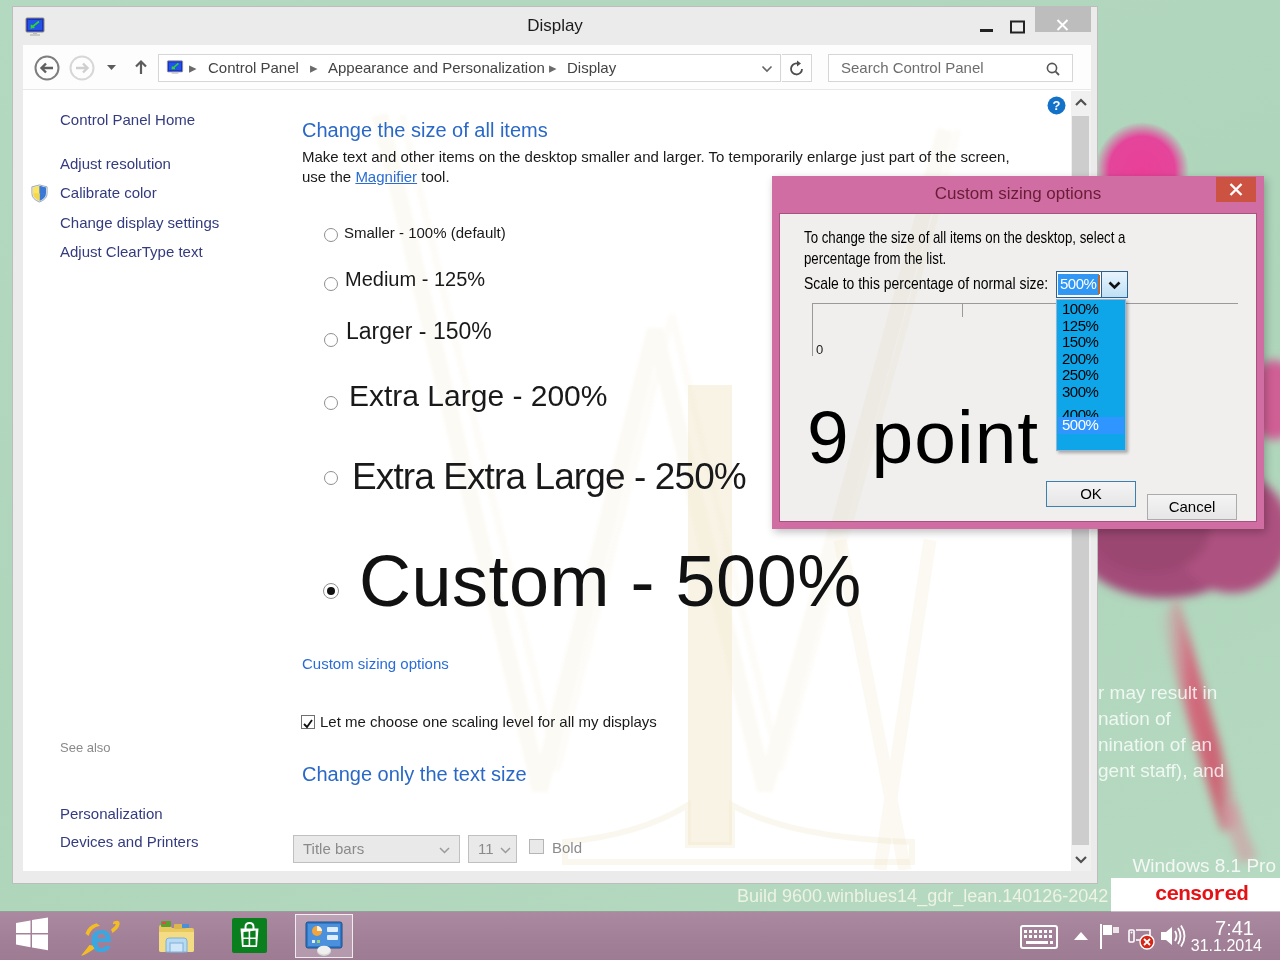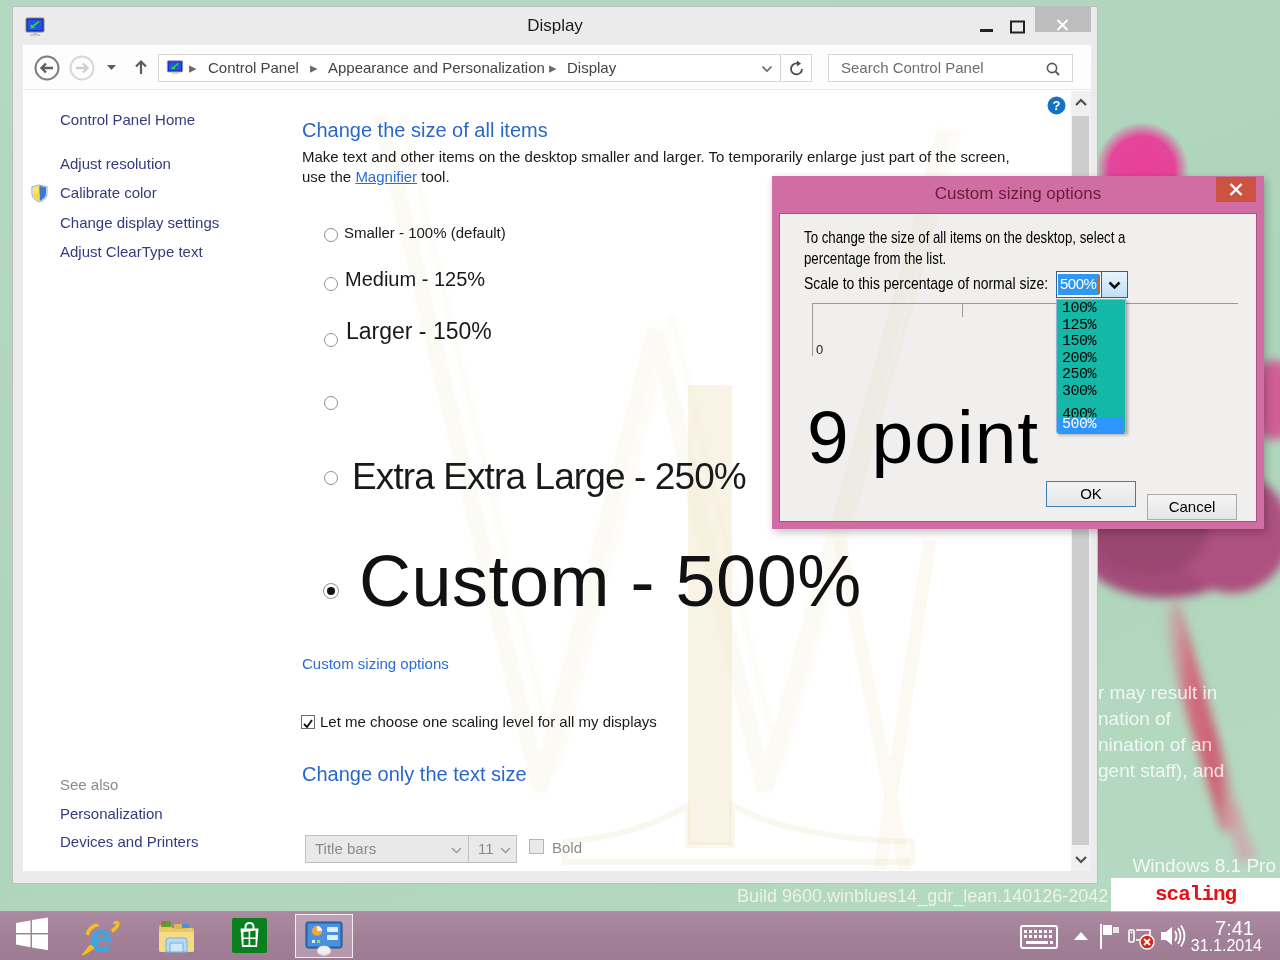--- a/index.html
+++ b/index.html
@@ -39,21 +39,21 @@
 .radio{width:14px;height:14px;border:1px solid #8f8f8f;border-radius:50%;background:#fff;}
 
 .sel{border:1px solid #c0c0c0;background:#e9e9e9;color:#8a8a8a;font-size:15px;}
 
 #dlg{left:772px;top:176px;width:492px;height:353px;background:#d06ea4;box-shadow:2px 3px 8px rgba(0,0,0,0.25);}
 #dlgtitle{left:0;top:0;width:100%;height:37px;color:#681c36;font-size:17px;text-align:center;}
 #dlgclose{left:444px;top:1px;width:40px;height:25px;background:#cc5241;}
 #dlgbody{left:7px;top:37px;width:478px;height:309px;background:#f0efed;border:1px solid #a8527f;}
 .btn{position:absolute;width:90px;height:26px;background:linear-gradient(180deg,#f4f4f4,#e6e6e6);font-size:15px;color:#000;text-align:center;line-height:24px;}
 
-#ddlist{left:276px;top:85px;width:70px;height:134px;background:#14b8a6;border:1px solid #94b6d4;box-shadow:2px 2px 3px rgba(0,0,0,0.3);font-family:Liberation Mono, monospace;}
+#ddlist{left:276px;top:85px;width:70px;height:152px;background:#0ea5e9;border:1px solid #94b6d4;box-shadow:2px 2px 3px rgba(0,0,0,0.3);}
 .dditem{position:absolute;left:1px;width:66px;height:16.6px;font-size:15px;color:#000;padding-left:4px;line-height:16px;letter-spacing:-0.5px;}
 </style>
 </head>
 <body>
 <div id="desktop" class="abs"></div>
 
 <svg class="abs" style="left:0;top:0" width="1280" height="960">
   <defs>
     <radialGradient id="pk1" cx="50%" cy="50%" r="50%">
       <stop offset="0%" stop-color="#ea3f98"></stop>
@@ -84,21 +84,21 @@
     <ellipse cx="1150" cy="528" rx="60" ry="45" fill="#9a4671"></ellipse>
     <ellipse cx="1274" cy="400" rx="26" ry="40" fill="#cf5f95"></ellipse>
   </g>
   <path d="M1178 598 Q1205 690 1233 790 L1243 825 L1222 832 Q1190 730 1160 618 Z" fill="url(#stemg)" opacity="0.85" filter="url(#soft)"></path>
   <path d="M1235 800 Q1248 835 1258 858 L1240 864 Q1230 838 1222 812 Z" fill="#d98a9b" opacity="0.5" filter="url(#soft)"></path>
 </svg>
 <div id="wm81" class="abs desktext">Windows 8.1 Pro</div>
 <div class="abs desktext" style="left:1098px;top:680px;line-height:26px;">r may result in<br>nation of<br>nination of an<br>gent staff), and</div>
 <div id="buildtxt" class="abs">Build 9600.winblues14_gdr_lean.140126-2042</div>
 <div id="censored" class="abs">
-    <span>scaling</span>
+    <span>censored</span>
   </div>
 
 <div id="win" class="abs">
   <div id="titlebar" class="abs">
     <div id="title" class="abs">Display</div>
 
     <svg class="abs" style="left:12px;top:10px" width="20" height="20" viewBox="0 0 20 20">
       <rect x="1" y="1" width="18" height="14" rx="1" fill="#1a30c8" stroke="#8a8a6a" stroke-width="1"></rect>
       <rect x="3" y="3" width="14" height="10" fill="#2253e8"></rect>
       <path d="M14 4.5 L6.5 10.5 L6.5 7.8 M6.5 10.5 L9.5 10.5" stroke="#2fd42f" stroke-width="1.7" fill="none"></path>
@@ -163,21 +163,21 @@
       <div class="abs sb" style="left:37px;top:123px">Change display settings</div>
       <div class="abs sb" style="left:37px;top:152px">Adjust ClearType text</div>
       <svg class="abs" style="left:7px;top:93px" width="19" height="19" viewBox="0 0 20 20">
         <path d="M10 1 L18 3 L18 10 Q18 16 10 19 Q2 16 2 10 L2 3 Z" fill="#e6edf5" stroke="#9aa7b5" stroke-width="1"></path>
         <path d="M10 2.2 L16.8 4 L16.8 10 Q16.8 15 10 17.8 Z" fill="#3b78d6"></path>
         <path d="M10 2.2 L3.2 4 L3.2 10 Q3.2 15 10 17.8 Z" fill="#f6d748"></path>
         <path d="M10 2.2 L16.8 4 L16.8 9.8 L10 9.8 Z" fill="#4a86e0"></path>
         <path d="M10 2.2 L3.2 4 L3.2 9.8 L10 9.8 Z" fill="#ffe45c"></path>
         <path d="M10 2.2 L16.8 4 L16.8 9.8 L10 9.8 Z" fill="#3b78d6"></path>
       </svg>
-      <div class="abs" style="left:37px;top:685px;font-size:15px;color:#8a8a8a">See also</div>
+      <div class="abs" style="left:37px;top:649px;font-size:13px;color:#8a8a8a">See also</div>
       <div class="abs sb" style="left:37px;top:714px">Personalization</div>
       <div class="abs sb" style="left:37px;top:742px">Devices and Printers</div>
 
       <svg class="abs" style="left:1024px;top:5px" width="19" height="19" viewBox="0 0 19 19">
         <circle cx="9.5" cy="9.5" r="9" fill="#1271c8"></circle>
         <text x="9.5" y="14" font-size="13" font-weight="bold" fill="#fff" text-anchor="middle" font-family="Liberation Sans">?</text>
       </svg>
 
       <div class="abs h20" style="left:279px;top:28px">Change the size of all items</div>
       <div class="abs t15" style="left:279px;top:56px;line-height:20px">Make text and other items on the desktop smaller and larger. To temporarily enlarge just part of the screen,<br>use the <span class="link" style="text-decoration:underline">Magnifier</span> tool.</div>
@@ -185,20 +185,21 @@
       <div class="abs radio" style="left:301px;top:137px"></div>
       <div class="abs t15" style="left:321px;top:134px;line-height:1">Smaller - 100% (default)</div>
 
       <div class="abs radio" style="left:301px;top:186px"></div>
       <div class="abs" style="left:322px;top:178px;font-size:20px;color:#191919;line-height:1">Medium - 125%</div>
 
       <div class="abs radio" style="left:301px;top:242px"></div>
       <div class="abs" style="left:323px;top:229px;font-size:23px;color:#191919;line-height:1">Larger - 150%</div>
 
       <div class="abs radio" style="left:301px;top:305px"></div>
+      <div class="abs" style="left:326px;top:290px;font-size:30px;color:#191919;line-height:1">Extra Large - 200%</div>
 
       <div class="abs radio" style="left:301px;top:380px"></div>
       <div class="abs" style="left:329px;top:367px;font-size:37px;color:#191919;line-height:1;letter-spacing:-0.9px">Extra Extra Large - 250%</div>
 
       <div class="abs radio" style="left:300px;top:492px;width:16px;height:16px"></div>
       <div class="abs" style="left:300px;top:492px;width:16px;height:16px;">
           <div class="abs" style="left:4px;top:4px;width:8px;height:8px;border-radius:50%;background:#111"></div>
         </div>
       <div class="abs" style="left:336px;top:454px;font-size:72px;color:#111;letter-spacing:0.5px;line-height:1">Custom - 500%</div>
 
@@ -206,21 +207,21 @@
 
       <div class="abs" style="left:278px;top:624px;width:14px;height:14px;border:1px solid #707070;background:#fff">
         <svg width="12" height="12" viewBox="0 0 12 12">
             <path d="M2 6 L5 9 L10 2" stroke="#111" stroke-width="1.8" fill="none"></path>
           </svg>
       </div>
       <div class="abs t15" style="left:297px;top:622px">Let me choose one scaling level for all my displays</div>
 
       <div class="abs h20" style="left:279px;top:672px">Change only the text size</div>
 
-      <div class="abs sel" style="left:282px;top:744px;width:167px;height:28px;">
+      <div class="abs sel" style="left:270px;top:744px;width:167px;height:28px;">
         <span class="abs" style="left:9px;top:4px">Title bars</span>
         <svg class="abs" style="right:9px;top:11px" width="11" height="7" viewBox="0 0 11 7">
             <path d="M1 1 L5.5 5.5 L10 1" stroke="#9a9a9a" stroke-width="1.5" fill="none"></path>
           </svg>
       </div>
       <div class="abs sel" style="left:445px;top:744px;width:49px;height:28px;">
         <span class="abs" style="left:9px;top:4px">11</span>
         <svg class="abs" style="right:5px;top:11px" width="11" height="7" viewBox="0 0 11 7">
             <path d="M1 1 L5.5 5.5 L10 1" stroke="#9a9a9a" stroke-width="1.5" fill="none"></path>
           </svg>

